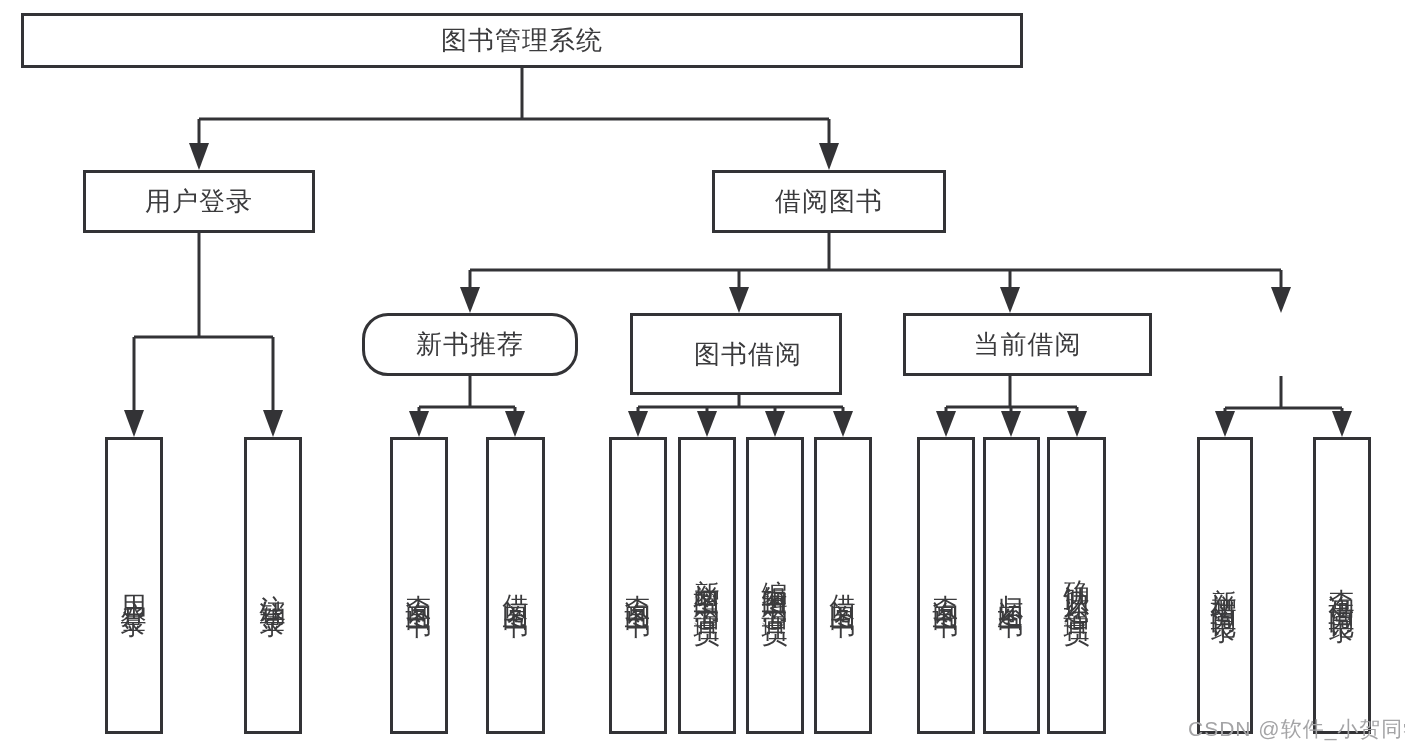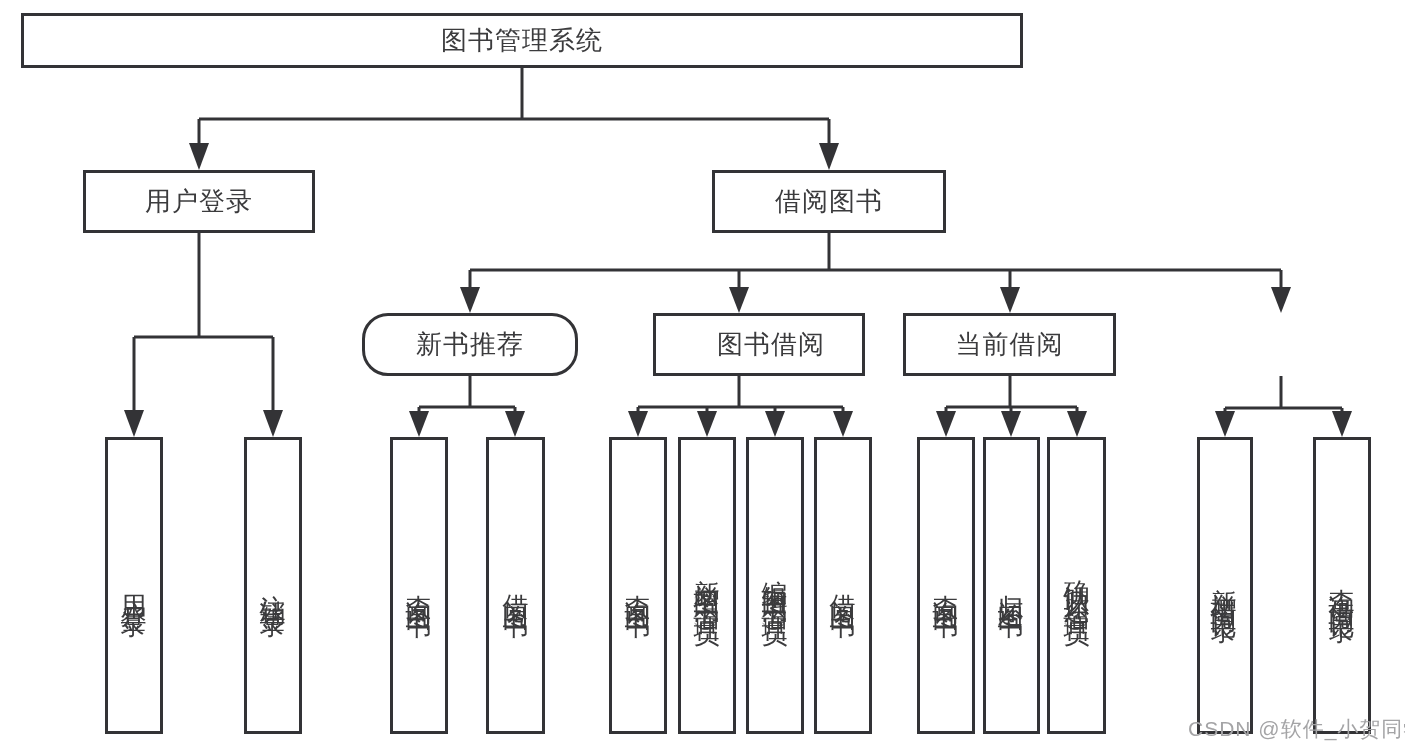--- a/index.html
+++ b/index.html
@@ -33,22 +33,22 @@
     text-align: center;
     font-size: 26px;
     letter-spacing: 6px;
     line-height: 52px;
   }
   
   #nd-root           { left: 21px;   top: 13px;  width: 1002px; height: 55px; }
   #nd-user-login     { left: 83px;   top: 170px; width: 232px;  height: 63px; }
   #nd-book-mgmt      { left: 712px;  top: 170px; width: 234px;  height: 63px; }
   #nd-new-book-rec   { left: 362px;  top: 313px; width: 216px;  height: 63px; border-radius: 26px; }
-  #nd-book-borrow    { left: 653px;  top: 313px; width: 212px;  height: 63px; padding-left: 24px; }
-  #nd-current-borrow { left: 903px;  top: 313px; width: 213px;  height: 63px; text-align: center; }
+  #nd-book-borrow    { left: 630px;  top: 313px; width: 212px;  height: 82px; padding-left: 24px; }
+  #nd-current-borrow { left: 903px;  top: 313px; width: 249px;  height: 63px; text-align: center; }
   #nd-borrow-record  { left: 1172px; top: 313px; width: 219px;  height: 63px; }
   
   #nd-leaf-user-login { left: 105px;  top: 437px; width: 58px; height: 297px; }
   #nd-leaf-logout     { left: 244px;  top: 437px; width: 58px; height: 297px; }
   #nd-leaf-nb-query   { left: 390px;  top: 437px; width: 58px; height: 297px; }
   #nd-leaf-nb-borrow  { left: 486px;  top: 437px; width: 59px; height: 297px; }
   #nd-leaf-bb-query   { left: 609px;  top: 437px; width: 58px; height: 297px; }
   #nd-leaf-bb-add     { left: 678px;  top: 437px; width: 58px; height: 297px; }
   #nd-leaf-bb-edit    { left: 746px;  top: 437px; width: 58px; height: 297px; }
   #nd-leaf-bb-borrow  { left: 814px;  top: 437px; width: 58px; height: 297px; }

